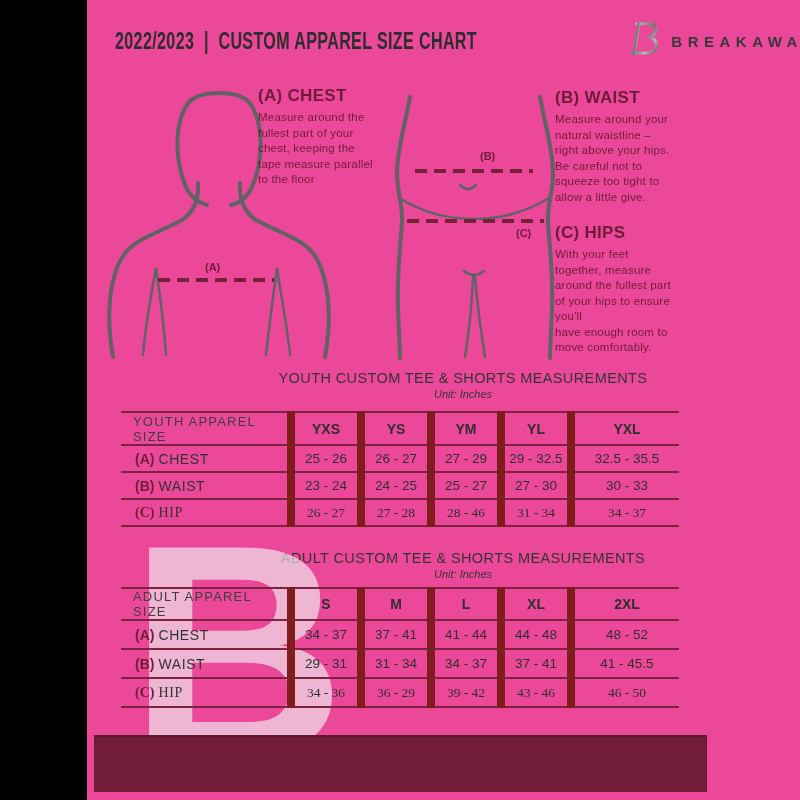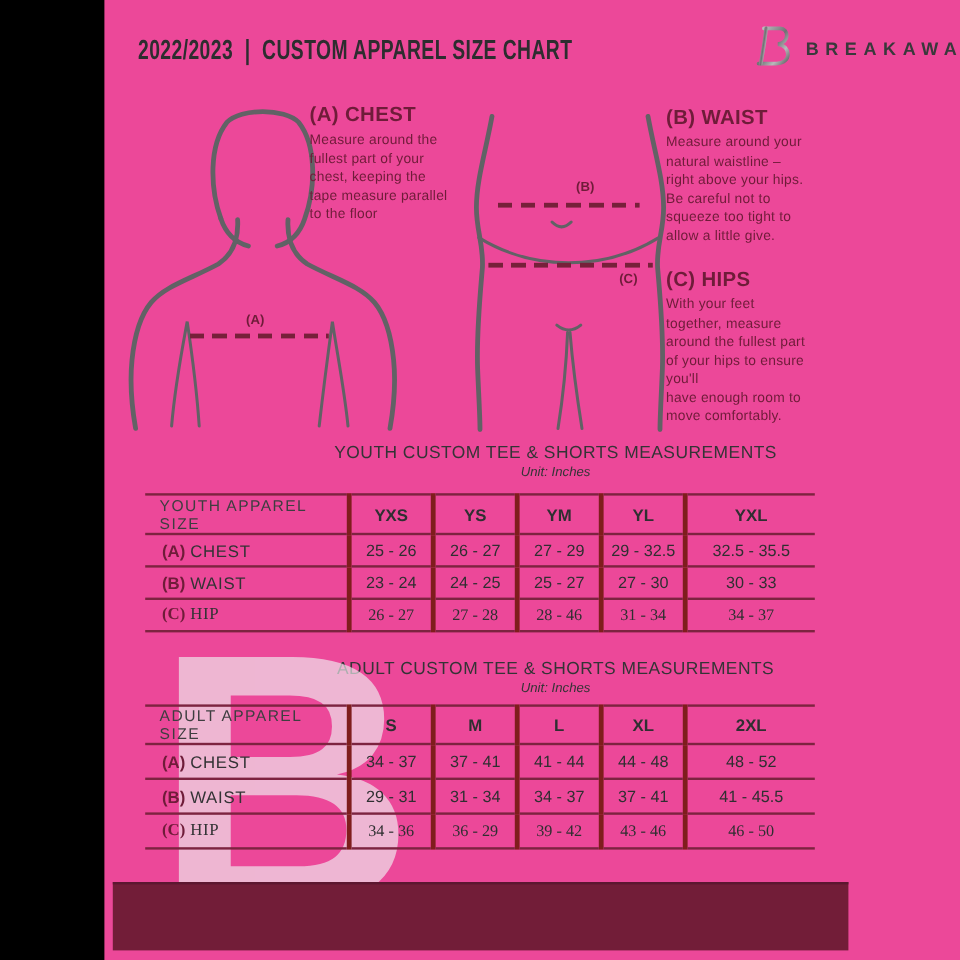--- a/index.html
+++ b/index.html
@@ -48,21 +48,21 @@
     position:absolute;left:0;width:100%;text-align:center;
     font-size:11px;font-style:italic;color:#343436;
   }
   table{
     position:absolute;left:34px;width:558px;border-collapse:collapse;table-layout:fixed;
     z-index:2;
   }
   td,th{padding:0;vertical-align:middle;}
   tr{border-top:2px solid #7d2340;}
   tr.last{border-bottom:2px solid #7d2340;font-family:Liberation Serif, serif;}
-  th+th, td+td{border-left:4px solid #7f1d1d;}
+  th+th, td+td{border-left:8px solid #7f1d1d;}
   th.lbl{
     text-align:left;padding-left:12px;font-weight:normal;
     font-size:13px;color:#3e3e40;letter-spacing:1.2px;
   }
   th.sz{font-size:14px;font-weight:bold;color:#2f2f31;text-align:center;}
   td.rowlbl{text-align:left;padding-left:14px;font-size:14px;color:#333335;letter-spacing:.6px;}
   td.rowlbl .mk{font-weight:bold;color:#6f1c39;margin-right:4px;letter-spacing:0;}
   td.val{text-align:center;font-size:13.5px;color:#2f2f31;}
   .yt tr.hd{height:33px;} .yt tr.dr{height:27px;}
   .ad tr.hd{height:31px;} .ad tr.dr{height:29px;}

